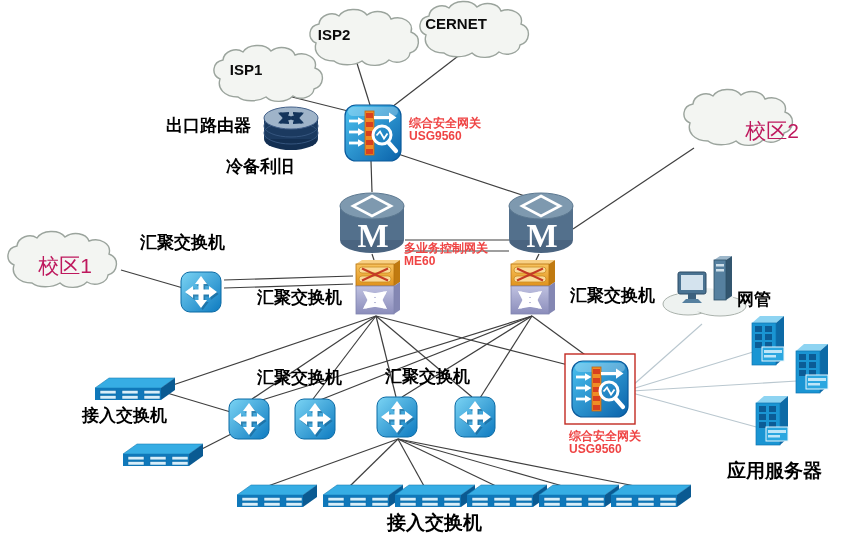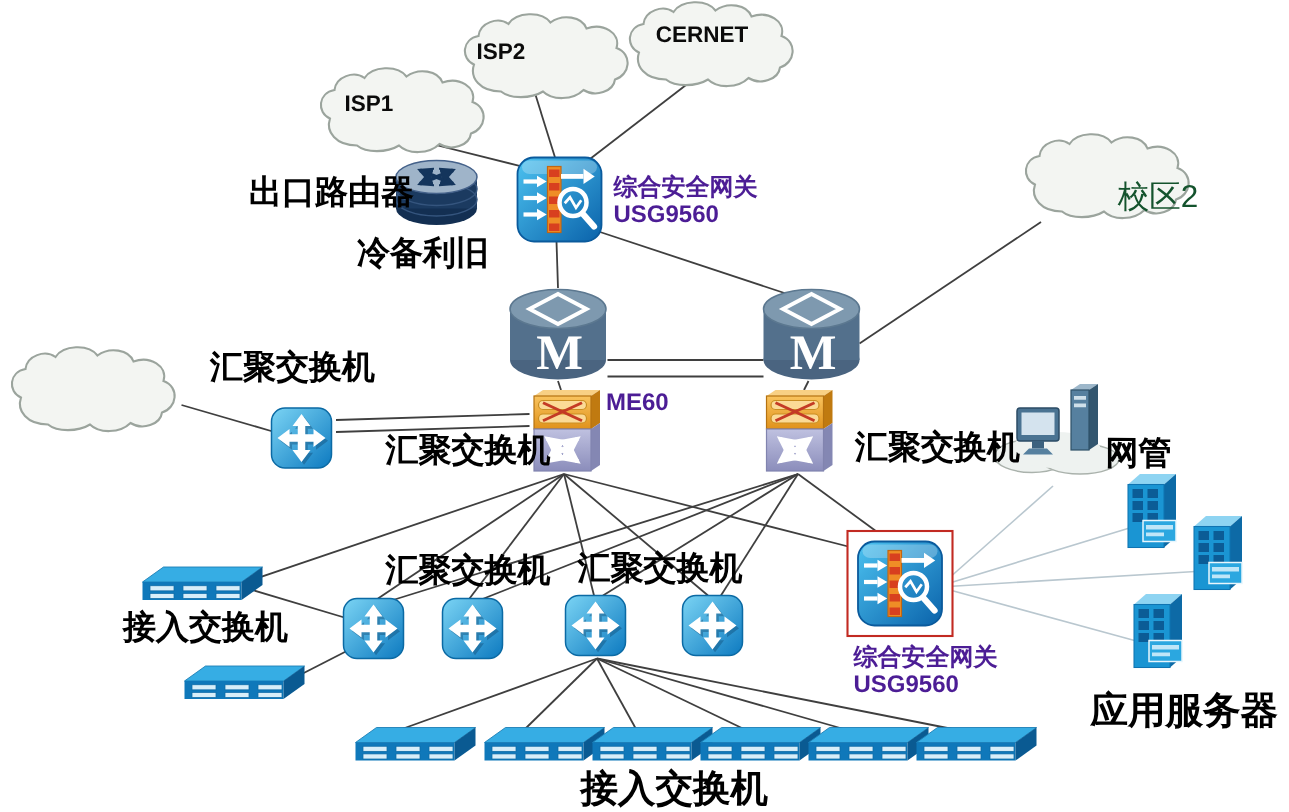--- a/index.html
+++ b/index.html
@@ -1,23 +1,23 @@
 <!DOCTYPE html>
 <html><head>
 <meta charset="utf-8">
 <style>
   html,body{margin:0;padding:0;background:#fff;}
   #canvas{position:relative;width:859px;height:541px;background:#ffffff;overflow:hidden;
           font-family:"Liberation Sans",sans-serif;}
   #wires{position:absolute;left:0;top:0;}
-  .lbl{position:absolute;font-weight:700;font-size:22px;color:#000;white-space:nowrap;line-height:1.12;}
-  .red{color:#4c1d95;font-size:16px;}
-  .big{font-size:25px;}
+  .lbl{position:absolute;font-weight:700;font-size:17px;color:#000;white-space:nowrap;line-height:1.12;}
+  .red{color:#ef4444;font-size:12px;}
+  .big{font-size:19px;}
   .cloud-lbl{position:absolute;font-weight:700;font-size:15px;color:#0b0b0b;text-align:center;white-space:nowrap;}
-  .campus{font-size:21px;font-weight:400;color:#14532d;}
+  .campus{font-size:21px;font-weight:400;color:#be185d;}
   .mletter{position:absolute;width:44px;text-align:center;color:#fff;
            font-family:"Liberation Serif",serif;font-weight:700;font-size:33px;line-height:1;}
 </style>
 </head>
 <body>
 
 <div id="canvas">
 
 <svg id="wires" width="859" height="541" viewBox="0 0 859 541">
   <defs>
@@ -232,33 +232,34 @@
   <use href="#icoFlat" x="539" y="484"></use>
   <use href="#icoFlat" x="611" y="484"></use>
   <use href="#icoComputer" x="662" y="252"></use>
   <use href="#icoServer" x="749" y="314"></use>
   <use href="#icoServer" x="793" y="342"></use>
   <use href="#icoServer" x="753" y="394"></use>
 </svg>
 
 <div class="cloud-lbl" style="left:216px;top:61px;width:60px">ISP1</div>
 <div class="cloud-lbl" style="left:304px;top:26px;width:60px">ISP2</div>
-<div class="cloud-lbl" style="left:424px;top:15px;width:88px">CERNET</div>
+<div class="cloud-lbl" style="left:412px;top:15px;width:88px">CERNET</div>
+<div class="cloud-lbl campus" style="left:15px;top:252px;width:100px">校区1</div>
 <div class="cloud-lbl campus" style="left:712px;top:117px;width:120px">校区2</div>
 
 <div class="lbl" style="left:166px;top:116px">出口路由器</div>
-<div class="lbl" style="left:238px;top:157px">冷备利旧</div>
+<div class="lbl" style="left:226px;top:157px">冷备利旧</div>
 
 <div class="lbl red" style="left:409px;top:117px">
   <span>综合安全网关</span><br>
   <span>USG9560</span>
 </div>
 
 <div class="lbl red" style="left:404px;top:242px">
-  <br>
+  <span>多业务控制网关</span><br>
   <span>ME60</span>
 </div>
 
 <div class="lbl red" style="left:569px;top:430px">
   <span>综合安全网关</span><br>
   <span>USG9560</span>
 </div>
 
 <div class="lbl" style="left:140px;top:233px">汇聚交换机</div>
 <div class="lbl" style="left:257px;top:288px">汇聚交换机</div>

